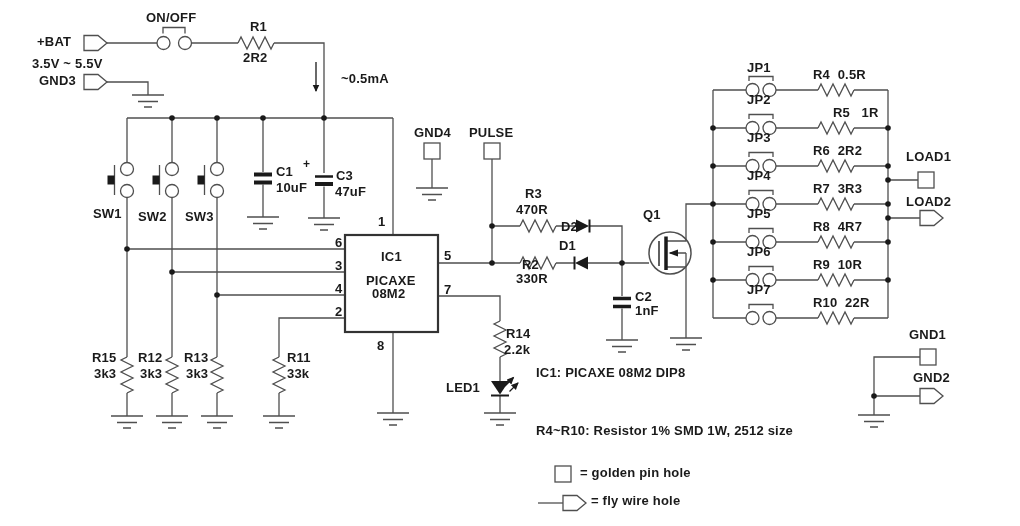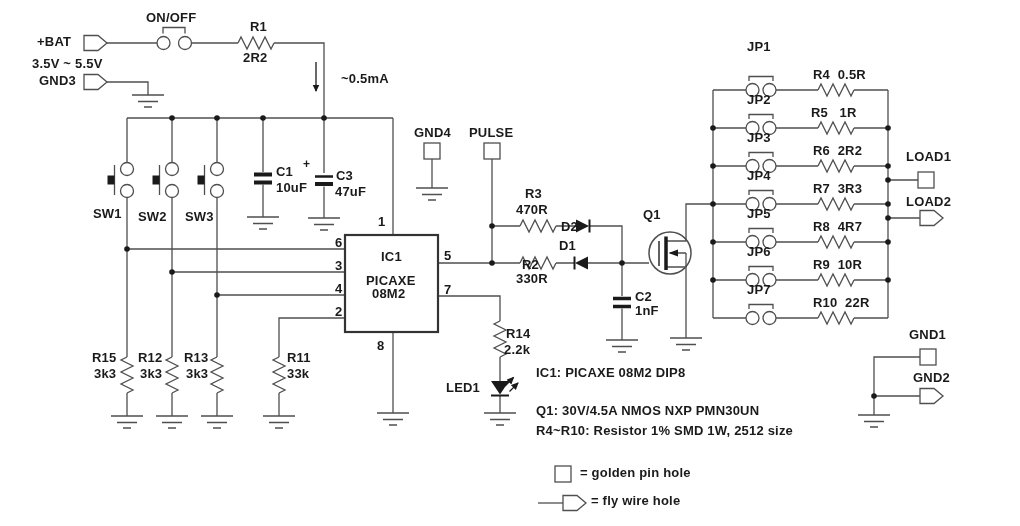--- a/index.html
+++ b/index.html
@@ -259,41 +259,40 @@
 <div class="lbl" style="left:522px;top:258px">R2</div>
 <div class="lbl" style="left:516px;top:272px">330R</div>
 <div class="lbl" style="left:561px;top:220px">D2</div>
 <div class="lbl" style="left:559px;top:239px">D1</div>
 <div class="lbl" style="left:643px;top:208px">Q1</div>
 
 <div class="lbl" style="left:506px;top:327px">R14</div>
 <div class="lbl" style="left:504px;top:343px">2.2k</div>
 <div class="lbl" style="left:446px;top:381px">LED1</div>
 
-<div class="lbl" style="left:747px;top:40px">JP1</div>
+<div class="lbl" style="left:747px;top:61px">JP1</div>
 <div class="lbl" style="left:747px;top:93px">JP2</div>
 <div class="lbl" style="left:747px;top:131px">JP3</div>
 <div class="lbl" style="left:747px;top:169px">JP4</div>
 <div class="lbl" style="left:747px;top:207px">JP5</div>
 <div class="lbl" style="left:747px;top:245px">JP6</div>
 <div class="lbl" style="left:747px;top:283px">JP7</div>
 
 <div class="lbl" style="left:813px;top:68px">R4  0.5R</div>
-<div class="lbl" style="left:811px;top:106px">R5   1R</div>
+<div class="lbl" style="left:833px;top:106px">R5   1R</div>
 <div class="lbl" style="left:813px;top:144px">R6  2R2</div>
 <div class="lbl" style="left:813px;top:182px">R7  3R3</div>
 <div class="lbl" style="left:813px;top:220px">R8  4R7</div>
 <div class="lbl" style="left:813px;top:258px">R9  10R</div>
 <div class="lbl" style="left:813px;top:296px">R10  22R</div>
 
 <div class="lbl" style="left:906px;top:150px">LOAD1</div>
 <div class="lbl" style="left:906px;top:195px">LOAD2</div>
 <div class="lbl" style="left:909px;top:328px">GND1</div>
 <div class="lbl" style="left:913px;top:371px">GND2</div>
 
 <div class="lbl" style="left:536px;top:366px">IC1: PICAXE 08M2 DIP8</div>
-<div class="lbl" style="left:536px;top:404px">Q1: 30V/4.5A NMOS NXP PMN30UN</div>
 <div class="lbl" style="left:536px;top:424px">R4~R10: Resistor 1% SMD 1W, 2512 size</div>
 
 <div class="lbl" style="left:580px;top:466px">= golden pin hole</div>
 <div class="lbl" style="left:591px;top:494px">= fly wire hole</div>
 
 </div>
 
 </body></html>

